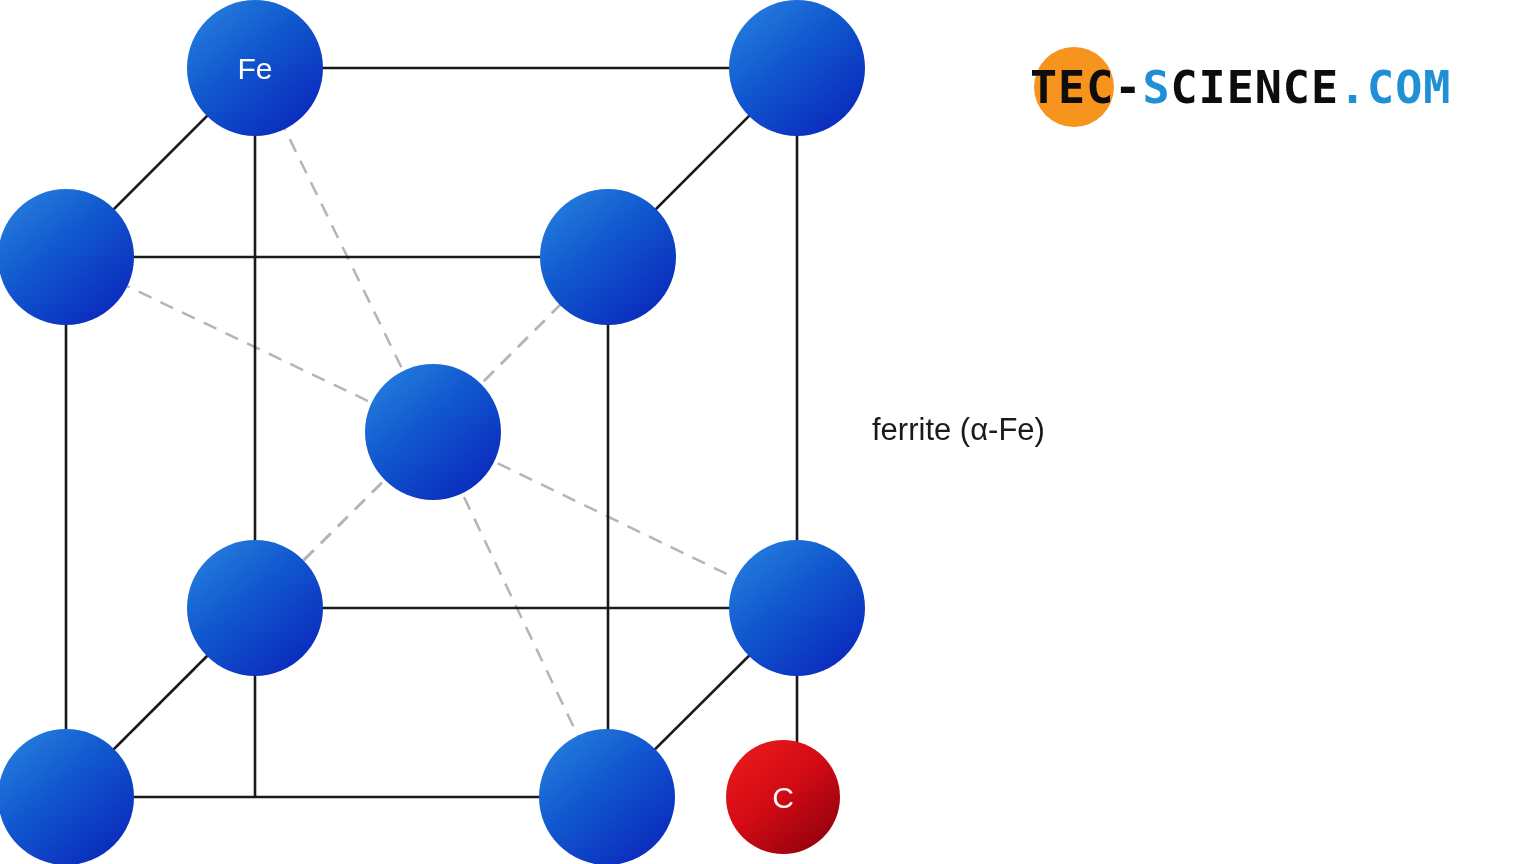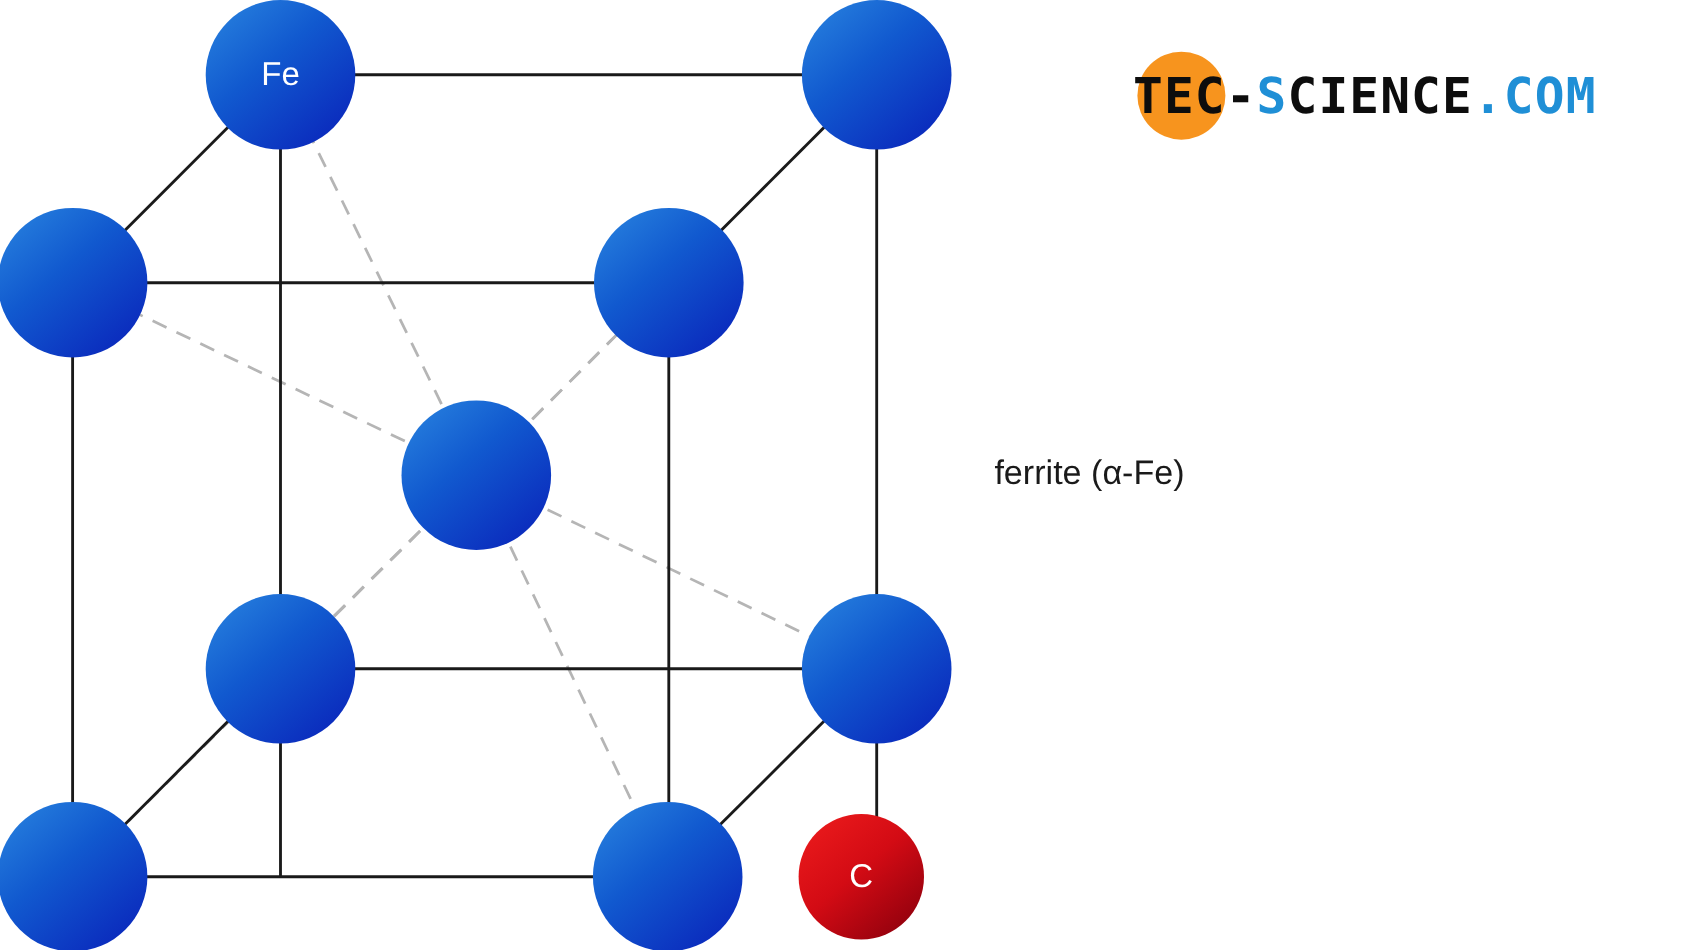--- a/index.html
+++ b/index.html
@@ -20,21 +20,20 @@
     text-anchor:middle;
     dominant-baseline:central;
     pointer-events:none;
   }
   .phase-label {
     position:absolute;
     font-family:"Liberation Sans", sans-serif;
     font-size:31px;
     color:#1a1a1a;
     white-space:nowrap;
-    margin-left:32px;
   }
 
   
   #logo {
     position:absolute;
     left:1030px; top:44px;
     width:424px; height:90px;
   }
   #logo-disc {
     position:absolute;

